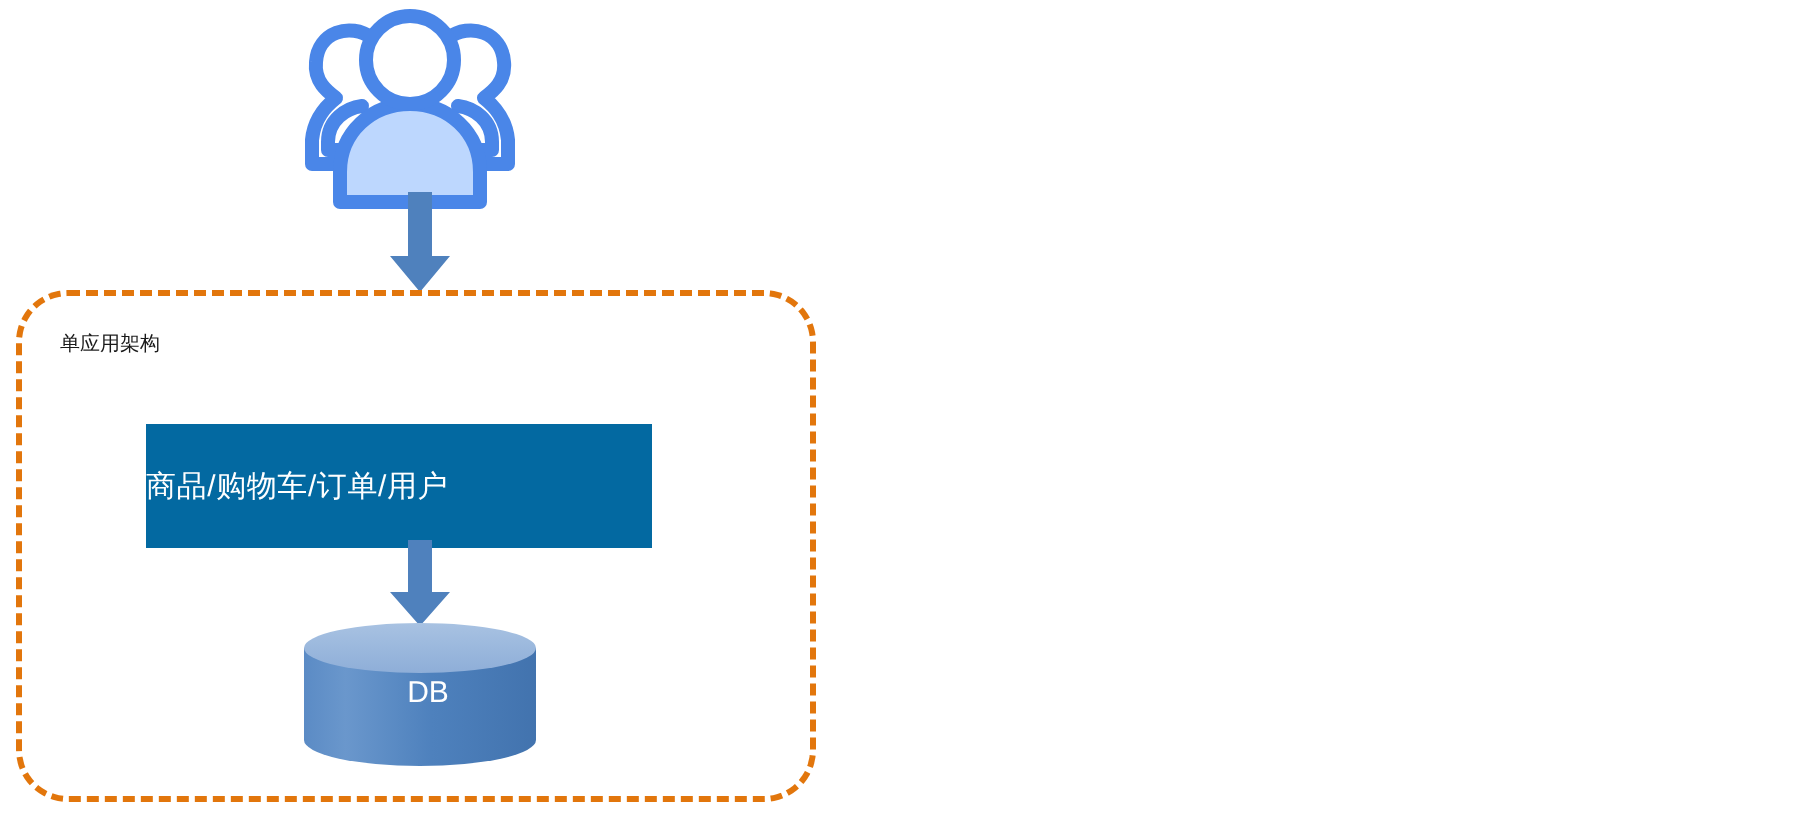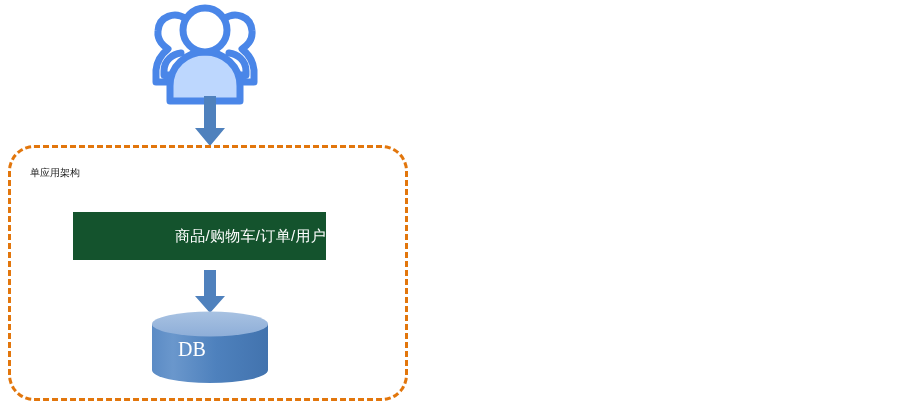--- a/index.html
+++ b/index.html
@@ -57,25 +57,25 @@
     color: #1a1a1a;
     white-space: nowrap;
   }
 
   
   #app-box {
     position: absolute;
     left: 73px;
     top: 212px;
     width: 253px;
-    height: 48px;
-    background: #14532d;
+    height: 62px;
+    background: #0369a1;
     display: flex;
     align-items: center;
-    justify-content: flex-end;
+    justify-content: flex-start;
   }
   #app-box-label {
     color: #ffffff;
     font-size: 15px;
     letter-spacing: 0.3px;
     white-space: nowrap;
   }
 
   
   #arrow-db {
@@ -89,27 +89,27 @@
   
   #db-cylinder {
     position: absolute;
     left: 151px;
     top: 311px;
     width: 118px;
     height: 72px;
   }
   #db-label {
     position: absolute;
-    left: 133px;
+    left: 155px;
     top: 338px;
     width: 118px;
     text-align: center;
     color: #ffffff;
-    font-family: Liberation Serif, serif;
-    font-size: 20px;
+    font-family: Liberation Sans, sans-serif;
+    font-size: 15px;
     pointer-events: none;
   }
 </style>
 </head>
 <body>
 
 <div id="canvas">
 
   <div id="actor-icon">
     <svg viewBox="0 0 120 104" width="120" height="104" xmlns="http://www.w3.org/2000/svg">

